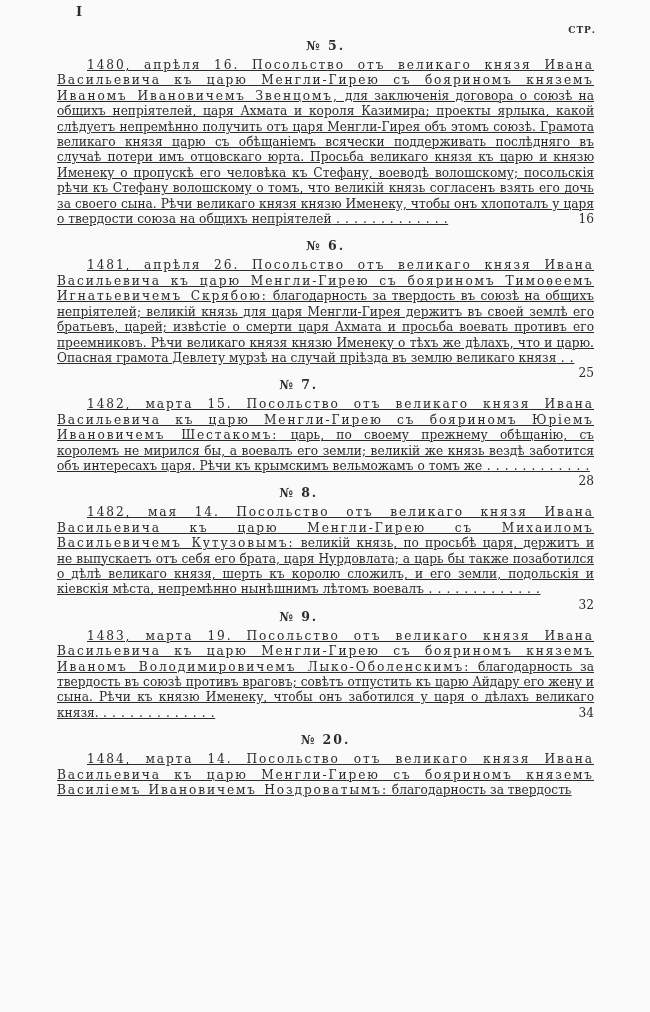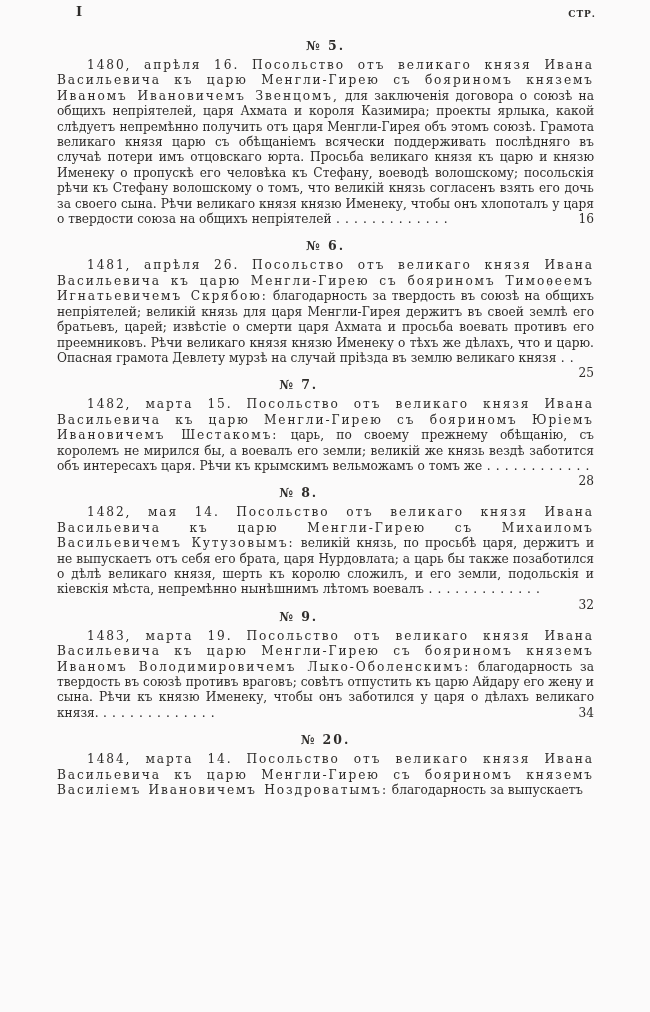--- a/index.html
+++ b/index.html
@@ -19,21 +19,21 @@
   }
   .folio {
     position: absolute;
     top: 4px;
     left: 76px;
     font-size: 13px;
     font-weight: bold;
   }
   .col-header {
     position: absolute;
-    top: 9px;
+    top: 25px;
     right: 54px;
     font-size: 9px;
     font-weight: bold;
     letter-spacing: 1px;
   }
   .content {
     position: absolute;
     top: 38px;
     left: 57px;
     width: 537px;
@@ -47,20 +47,21 @@
   }
   .entry:first-child .entry-heading {
     margin-top: 0;
   }
   .entry-text {
     margin: 0;
     font-size: 12.2px;
     line-height: 15.4px;
     text-align: justify;
     text-indent: 30px;
+    text-decoration: underline;
   }
   .lead {
     letter-spacing: 0.155em;
     word-spacing: 0.12em;
   }
   .dots {
     letter-spacing: 0.05em;
   }
   .page-num {
     float: right;
@@ -97,17 +98,17 @@
       <p class="entry-text"><span class="lead">1482, мая 14. Посольство отъ великаго князя Ивана Васильевича къ царю Менгли-Гирею съ Михаиломъ Васильевичемъ Кутузовымъ:</span><span class="body"> великій князь, по просьбѣ царя, держитъ и не выпускаетъ отъ себя его брата, царя Нурдовлата; а царь бы также позаботился о дѣлѣ великаго князя, шерть къ королю сложилъ, и его земли, подольскія и кіевскія мѣста, непремѣнно нынѣшнимъ лѣтомъ воевалъ</span><span class="dots"> . . . . . . . . . . . . .</span><span class="page-num">32</span></p>
     </section>
 
     <section class="entry">
       <h2 class="entry-heading">№ 9.</h2>
       <p class="entry-text"><span class="lead">1483, марта 19. Посольство отъ великаго князя Ивана Васильевича къ царю Менгли-Гирею съ бояриномъ княземъ Иваномъ Володимировичемъ Лыко-Оболенскимъ:</span><span class="body"> благодарность за твердость въ союзѣ противъ враговъ; совѣтъ отпустить къ царю Айдару его жену и сына. Рѣчи къ князю Именеку, чтобы онъ заботился у царя о дѣлахъ великаго князя.</span><span class="dots"> . . . . . . . . . . . . .</span><span class="page-num">34</span></p>
     </section>
 
     <section class="entry">
       <h2 class="entry-heading">№ 20.</h2>
-      <p class="entry-text"><span class="lead">1484, марта 14. Посольство отъ великаго князя Ивана Васильевича къ царю Менгли-Гирею съ бояриномъ княземъ Василіемъ Ивановичемъ Ноздроватымъ:</span><span class="body"> благодарность за выпускаетъ</span><span class="dots"></span><span class="page-num"></span></p>
+      <p class="entry-text"><span class="lead">1484, марта 14. Посольство отъ великаго князя Ивана Васильевича къ царю Менгли-Гирею съ бояриномъ княземъ Василіемъ Ивановичемъ Ноздроватымъ:</span><span class="body"> благодарность за твердость</span><span class="dots"></span><span class="page-num"></span></p>
     </section>
 
   </div>
 </div>
 
 </body></html>

